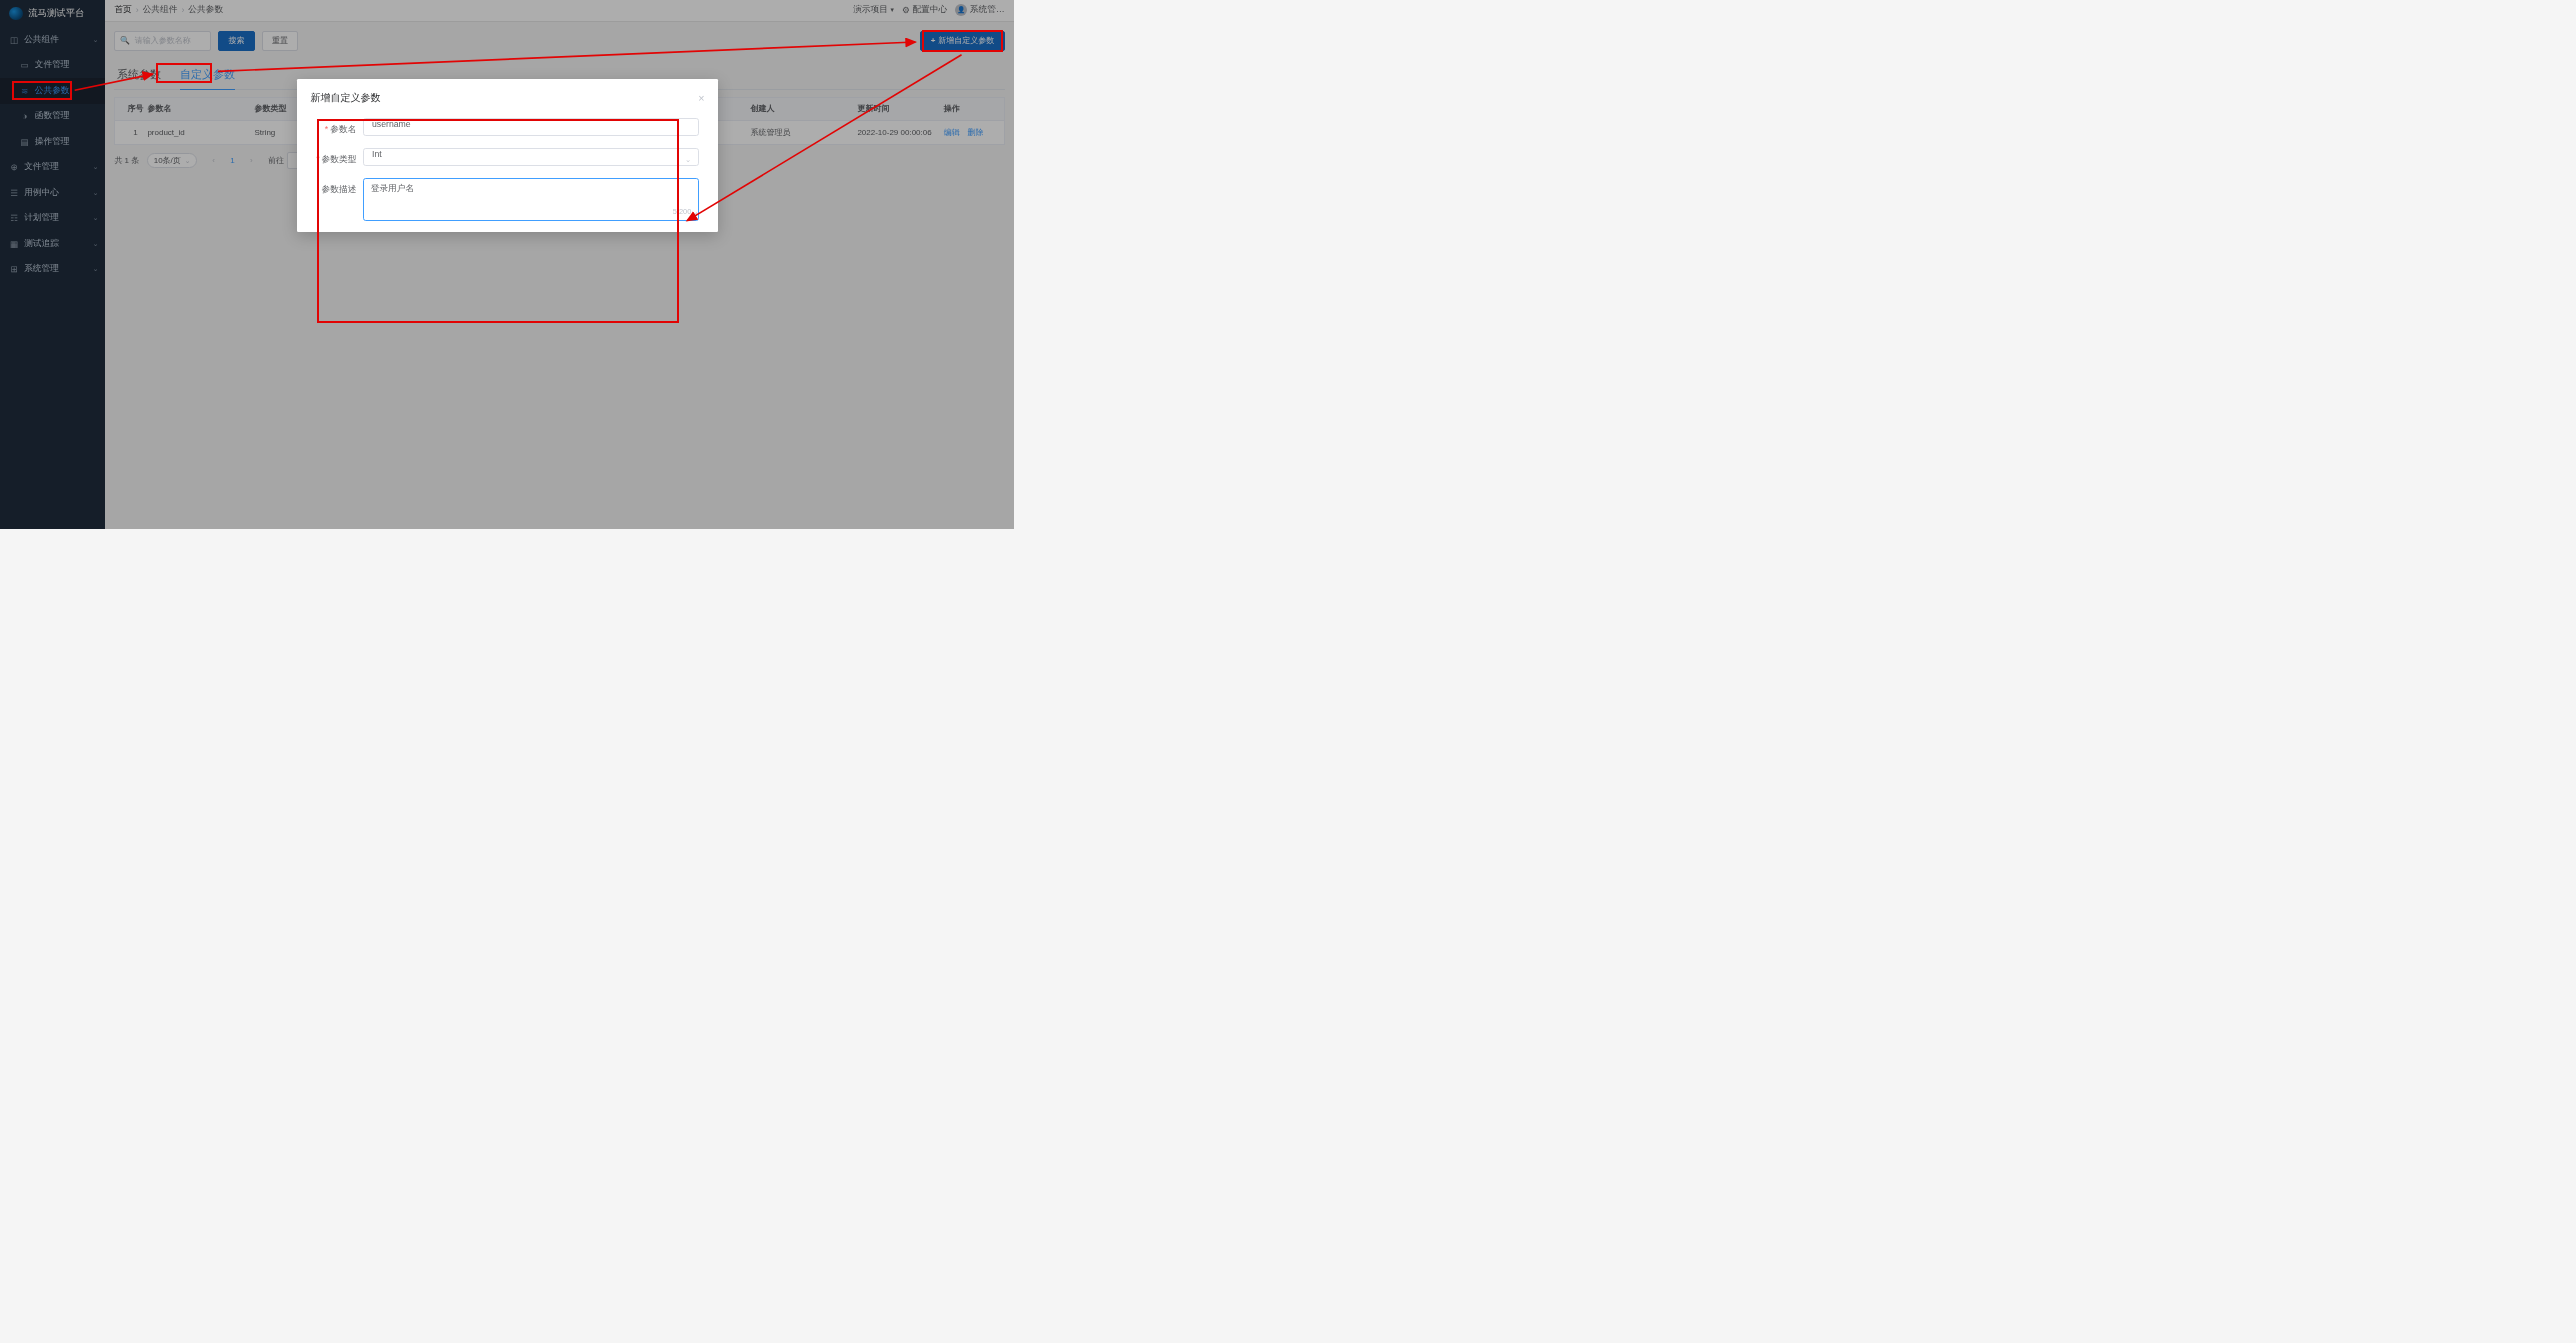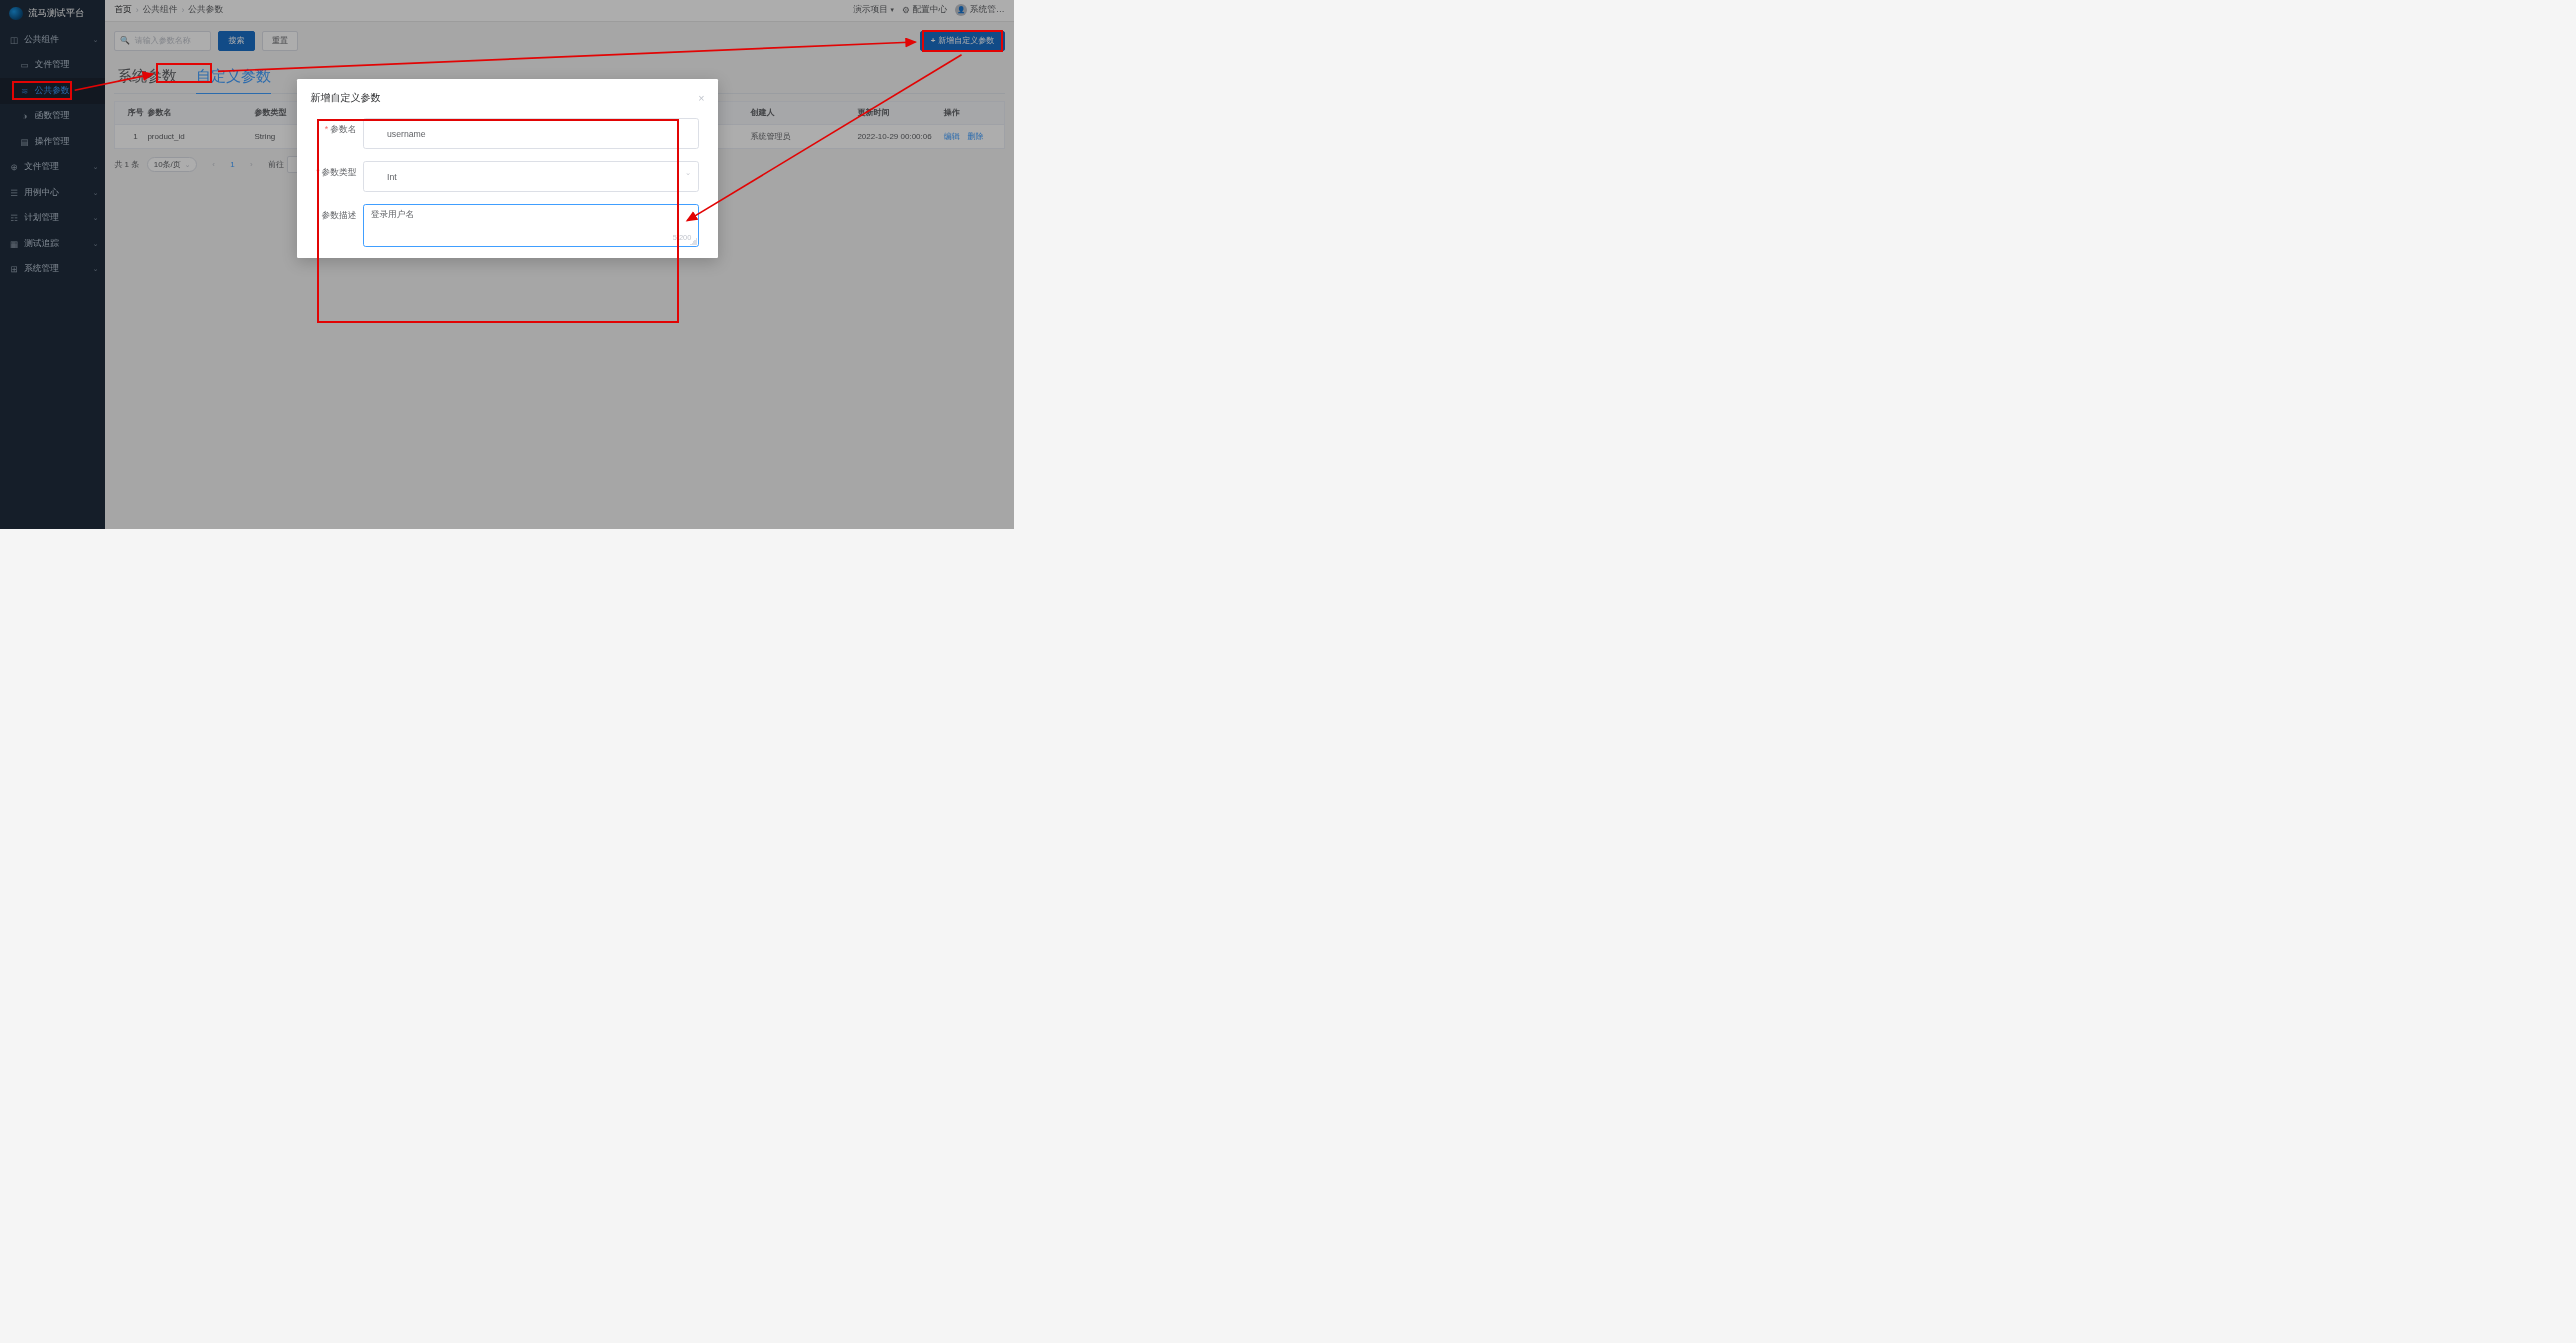--- a/index.html
+++ b/index.html
@@ -35,21 +35,21 @@
 .toolbar { display: flex; align-items: center; gap: 6.7px; }
 .el-input { display: inline-flex; align-items: center; height: 20px; border: 0.7px solid #dcdfe6; border-radius: 2px; background: #fff; padding: 0 5.4px; color: #c0c4cc; font-size: 8px; width: 97px; }
 .el-input .ico { margin-right: 4px; font-size: 8px; }
 .el-btn { display: inline-flex; align-items: center; height: 20px; padding: 0 9.4px; border-radius: 2px; font-size: 8px; cursor: pointer; border: 0.7px solid #dcdfe6; background: #fff; color: #606266; }
 .el-btn.primary { background: #1a6fc7; border-color: #1a6fc7; color: #fff; }
 .el-btn.primary2 { background: #1a6fc7; border-color: #1a6fc7; color: #fff; }
 .el-btn .plus { margin-right: 2.7px; font-weight: bold; }
 .toolbar-right { margin-left: auto; }
 
 .tabs { margin-top: 16px; border-bottom: 0.7px solid #e4e7ed; display: flex; gap: 19px; padding: 0 2.7px; }
-.tab-item { padding: 0 0 6.7px 0; font-size: 15px; color: #606266; cursor: pointer; }
+.tab-item { padding: 0 0 6.7px 0; font-size: 11px; color: #606266; cursor: pointer; }
 .tab-item.active { color: #409eff; border-bottom: 1.3px solid #409eff; margin-bottom: -0.7px; }
 
 .table { margin-top: 6.7px; border: 0.7px solid #ebeef5; background: #fff; }
 .thead, .trow { display: flex; align-items: center; }
 .thead { background: #f5f7fa; height: 23px; font-weight: 600; color: #606266; font-size: 8px; border-bottom: 0.7px solid #ebeef5; }
 .trow { height: 23px; font-size: 8px; color: #606266; }
 .c-idx { width: 32px; padding-left: 8px; text-align: center; }
 .c-name { width: 107px; }
 .c-type { width: 496px; }
 .c-creator { width: 107px; }
@@ -68,21 +68,21 @@
 .mask { position: absolute; inset: 0; background: rgba(0,0,0,0.32); }
 .dialog { position: absolute; left: 297px; top: 79px; width: 421px; background: #fff; border-radius: 1.3px; box-shadow: 0 4px 16px rgba(0,0,0,.2); }
 .dlg-header { padding: 12px 13.4px 5.4px 13.4px; display: flex; align-items: center; }
 .dlg-title { font-size: 10px; color: #303133; }
 .dlg-close { margin-left: auto; color: #c0c4cc; font-size: 10.7px; cursor: pointer; }
 .dlg-body { padding: 8px 19px 6.7px 19px; }
 .form-row { display: flex; align-items: flex-start; margin-bottom: 12px; }
 .form-label { width: 47px; text-align: right; font-size: 8.7px; color: #606266; padding-top: 5.4px; padding-right: 6.7px; }
 .form-label .req { color: #f56c6c; margin-right: 2px; }
 .form-ctrl { flex: 1; }
-.finput { width: 100%; height: 31px; border: 0.7px solid #dcdfe6; border-radius: 2.7px; padding: 0 23px; font-size: 8.7px; color: #606266; display: flex; align-items: center; background: #fff; }
+.finput { width: 100%; height: 18px; border: 0.7px solid #dcdfe6; border-radius: 2.7px; padding: 0 8px; font-size: 8.7px; color: #606266; display: flex; background: #fff; }
 .fselect { position: relative; }
 .fselect .chev { position: absolute; right: 6.7px; top: 6px; color: #c0c4cc; font-size: 7.4px; }
 .ftextarea { width: 100%; min-height: 59px; border: 0.7px solid #dcdfe6; border-radius: 2.7px; padding: 4px 6.7px; font-size: 8.7px; color: #606266; background: #fff; resize: vertical; position: relative; }
 .ftextarea.focus { border-color: #409eff; }
 .ftextarea .resize { position: absolute; right: 1.3px; bottom: 1.3px; width: 6.7px; height: 6.7px; background: linear-gradient(135deg, transparent 50%, #dcdfe6 50%); }
 .ftextarea .counter { position: absolute; right: 6.7px; bottom: 4px; font-size: 7.4px; color: #c0c4cc; }
 .ftextarea.small { min-height: 43px; }
 .dlg-footer { padding: 6.7px 13.4px 12px 13.4px; display: flex; justify-content: flex-end; gap: 6.7px; }
 .dlg-footer .el-btn { height: 20px; padding: 0 10.7px; }
 .dlg-footer .el-btn.save { background: #409eff; border-color: #409eff; color: #fff; }

